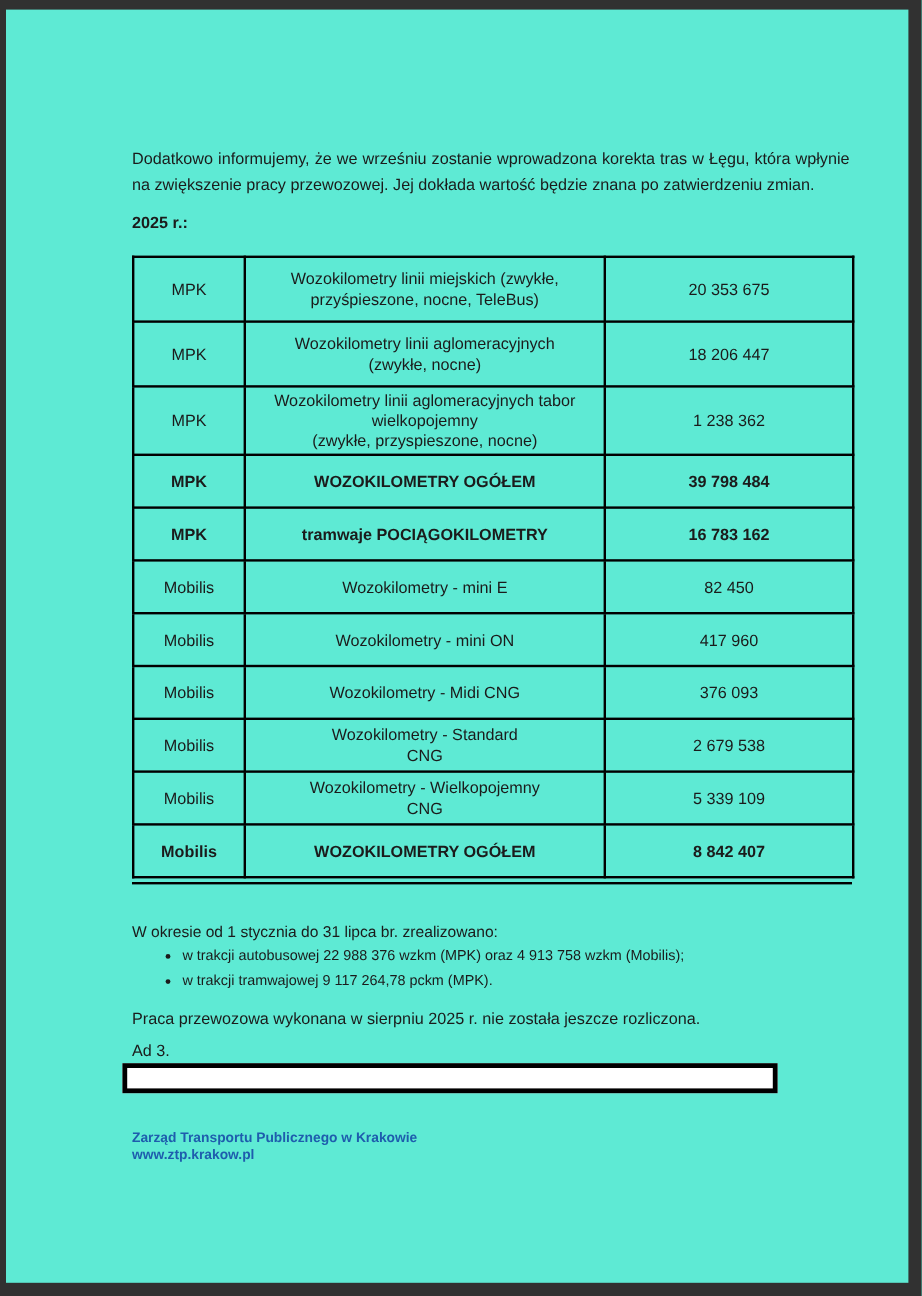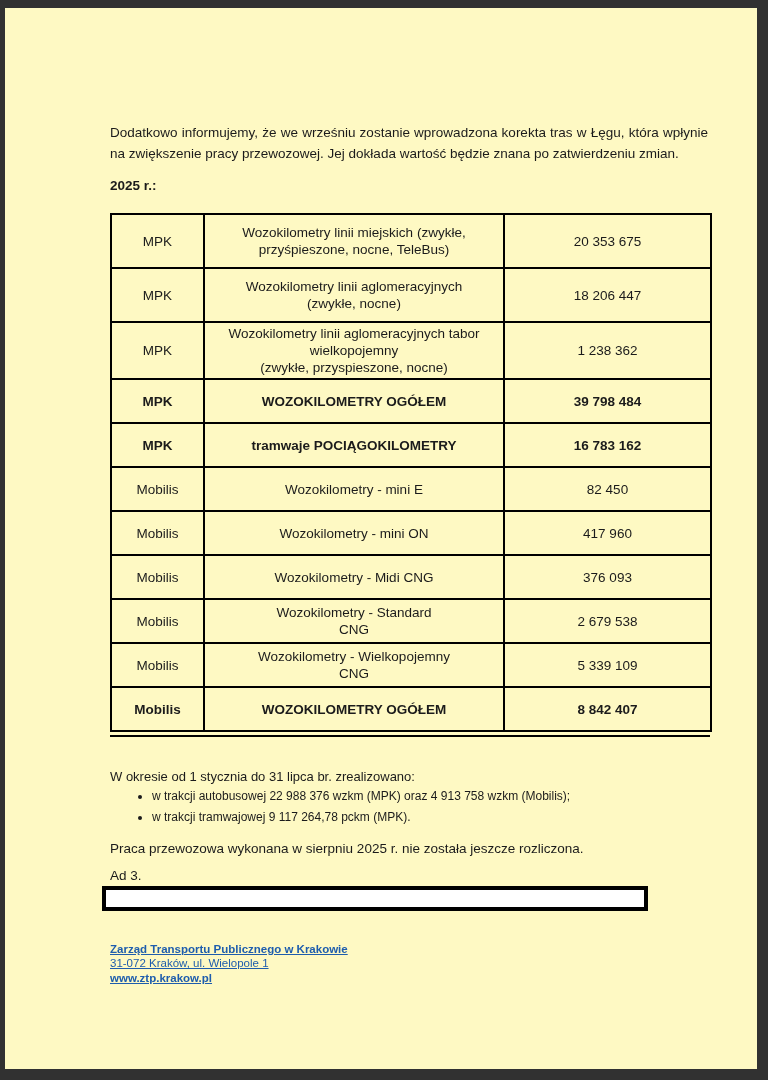--- a/index.html
+++ b/index.html
@@ -75,21 +75,21 @@
   .footer {
     position: absolute; left: 105px; top: 934px; width: 600px;
     font-size: 11.5px; line-height: 14.3px;
     color: #1e5dad;
   }
   .footer .b { font-weight: bold; }
 </style>
 </head>
 <body style="background: rgb(49, 49, 49);">
 
-<div class="paper" style="background: #fef9c3; color: rgb(27, 27, 27);">
+<div class="paper" style="background: #5eead4; color: rgb(27, 27, 27);">
 
   <p class="intro">Dodatkowo informujemy, że we wrześniu zostanie wprowadzona korekta tras w Łęgu, która wpłynie na zwiększenie pracy przewozowej. Jej dokłada wartość będzie znana po zatwierdzeniu zmian.</p>
 
   <div class="year">2025 r.:</div>
 
   <table class="vkm">
     <colgroup>
       <col style="width:93px">
       <col style="width:300px">
       <col style="width:207px">
@@ -168,19 +168,18 @@
         <li>w trakcji tramwajowej 9 117 264,78 pckm (MPK).</li>
       </ul>
   </div>
 
   <div class="note">Praca przewozowa wykonana w sierpniu 2025 r. nie została jeszcze rozliczona.</div>
 
   <div class="ad">Ad 3.</div>
 
   <div class="redaction-box"></div>
 
-  <div class="footer" style="color: rgb(30, 93, 173); text-decoration: underline;">
+  <div class="footer" style="color: rgb(30, 93, 173);">
     <div class="b">Zarząd Transportu Publicznego w Krakowie</div>
-    <div>31-072 Kraków, ul. Wielopole 1</div>
     <div class="b">www.ztp.krakow.pl</div>
   </div>
 
 </div>
 
 </body></html>

